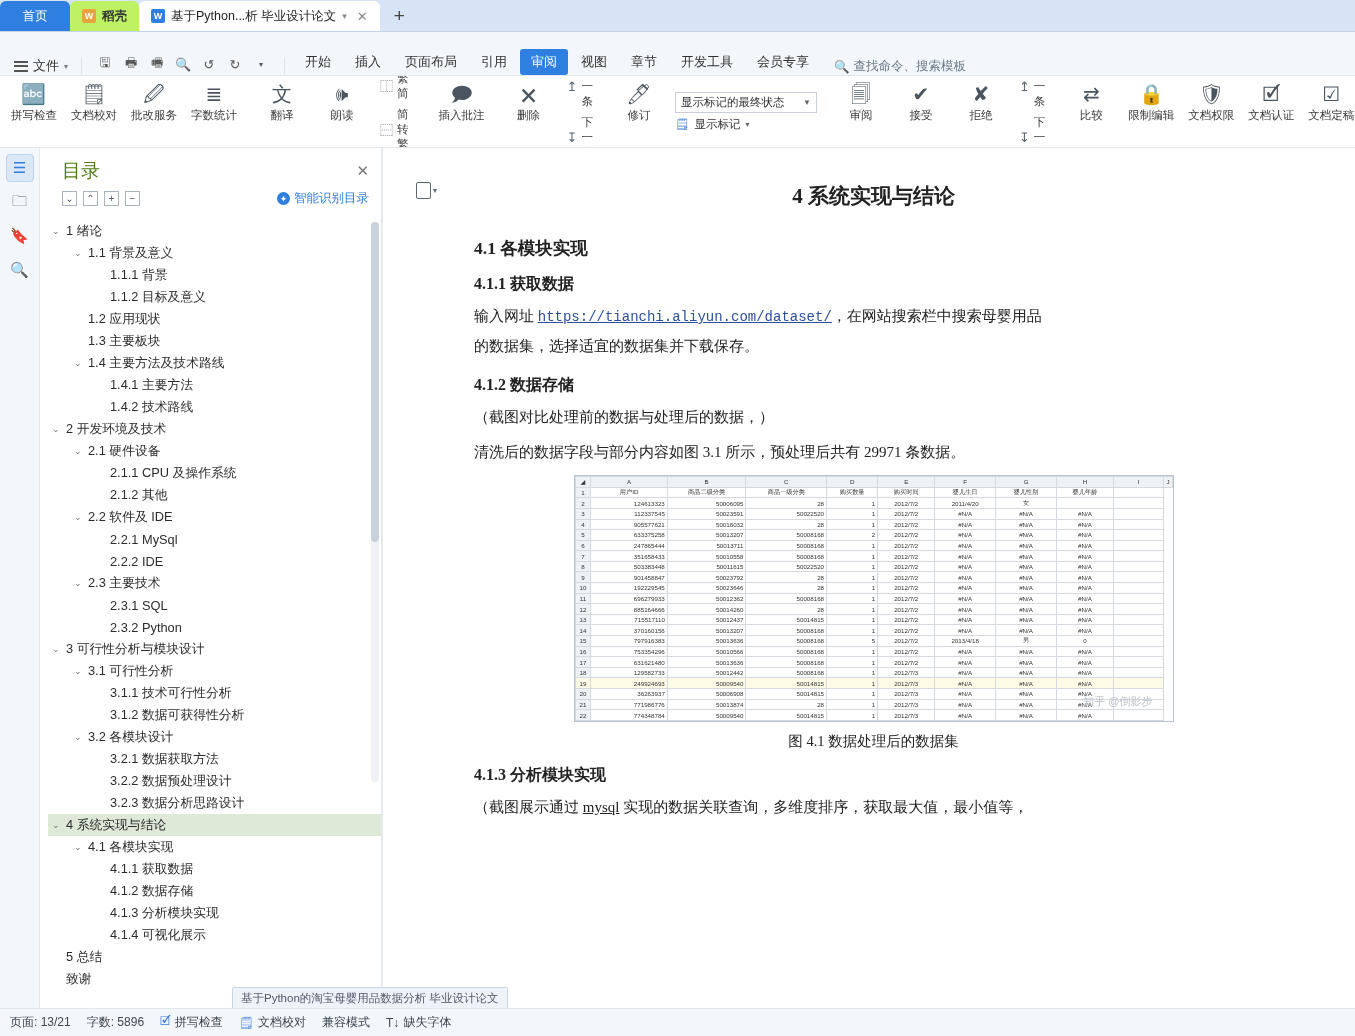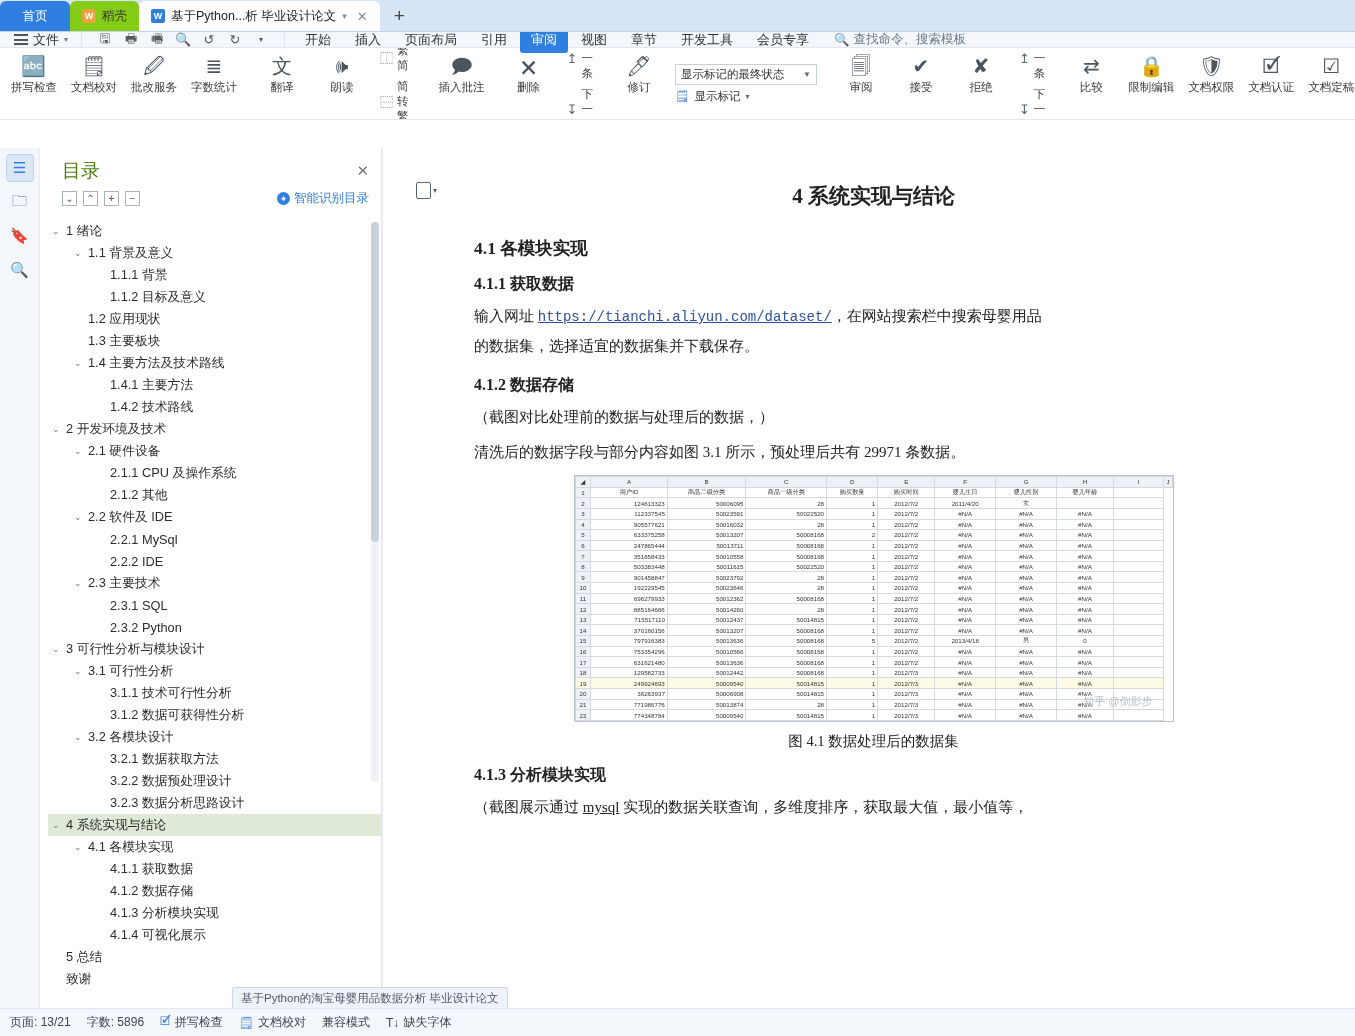--- a/index.html
+++ b/index.html
@@ -15,37 +15,37 @@
   .tabbar {
     height:32px; background:#d6e4f5; display:flex; align-items:flex-end;
     border-bottom:1px solid #c3d4e8; position:relative;
   }
   .tab {
     height:30px; display:flex; align-items:center; gap:6px;
     padding:0 12px; font-size:12.5px; border-top-left-radius:6px;
     border-top-right-radius:6px; cursor:default; white-space:nowrap;
   }
   .tab.home { background:#2f7fe0; color:#fff; width:70px; justify-content:center; }
-  .tab.doc { background:#84cc16; color:#333; }
+  .tab.doc { background:#bef264; color:#333;font-weight:bold; }
   .tab.active { background:#fff; color:#222; }
   .tab .ficon {
     width:14px; height:14px; display:inline-block; border-radius:2px;
     background:#e8a33d; position:relative; flex:none;
   }
   .tab.active .ficon { background:#2f7fe0; }
   .tab .ficon::after{
     content:"W"; position:absolute; inset:0; color:#fff; font-size:9px;
     line-height:14px; text-align:center; font-weight:bold;
   }
   .tab .tclose { font-size:13px; color:#888; margin-left:4px; }
   .tab .tdown { font-size:9px; color:#888; }
   .newtab { font-size:19px; color:#444; padding:0 14px; line-height:30px; }
   
   .menurow {
-    height:16px; background:#f3f6fa; display:flex; align-items:center;
+    height:44px; background:#f3f6fa; display:flex; align-items:flex-end;
     border-bottom:1px solid #e2e7ee; font-size:13px; padding-left:6px;
   }
   .mfile { display:flex; align-items:center; gap:5px; padding:0 8px; }
   .hamb { display:inline-block; width:14px; }
   .hamb i { display:block; height:2px; background:#555; margin:2.5px 0; }
   .qicons { display:flex; align-items:center; gap:2px; padding:0 6px; color:#555; }
   .qi { width:24px; height:22px; display:flex; align-items:center; justify-content:center;
         font-size:13px; color:#5a5a5a; }
   .sep { width:1px; height:18px; background:#dfe4ea; margin:0 5px; }
   .menus { display:flex; align-items:center; gap:2px; margin-left:4px; }

